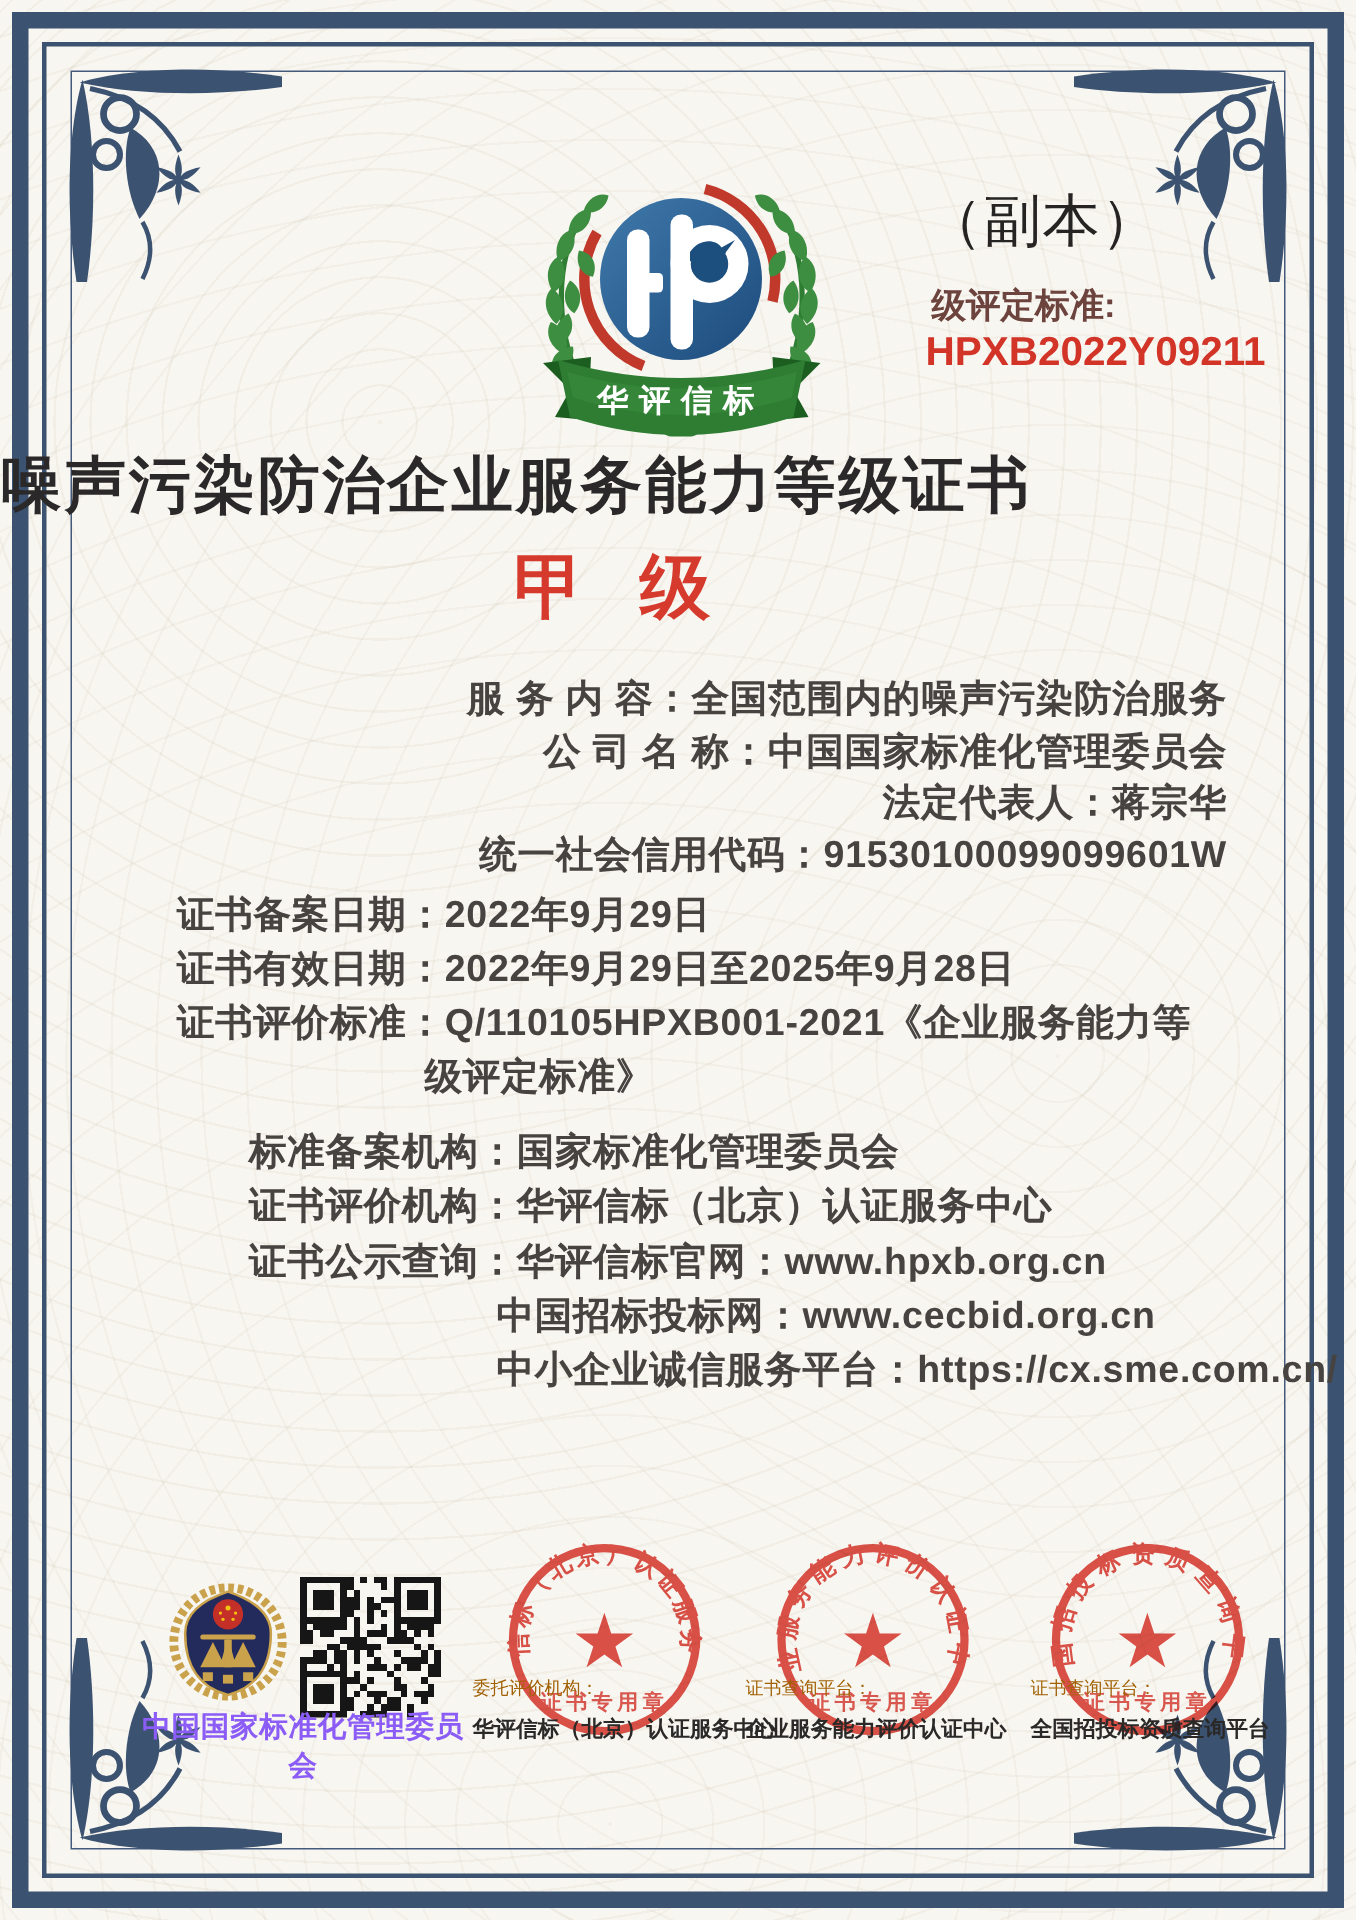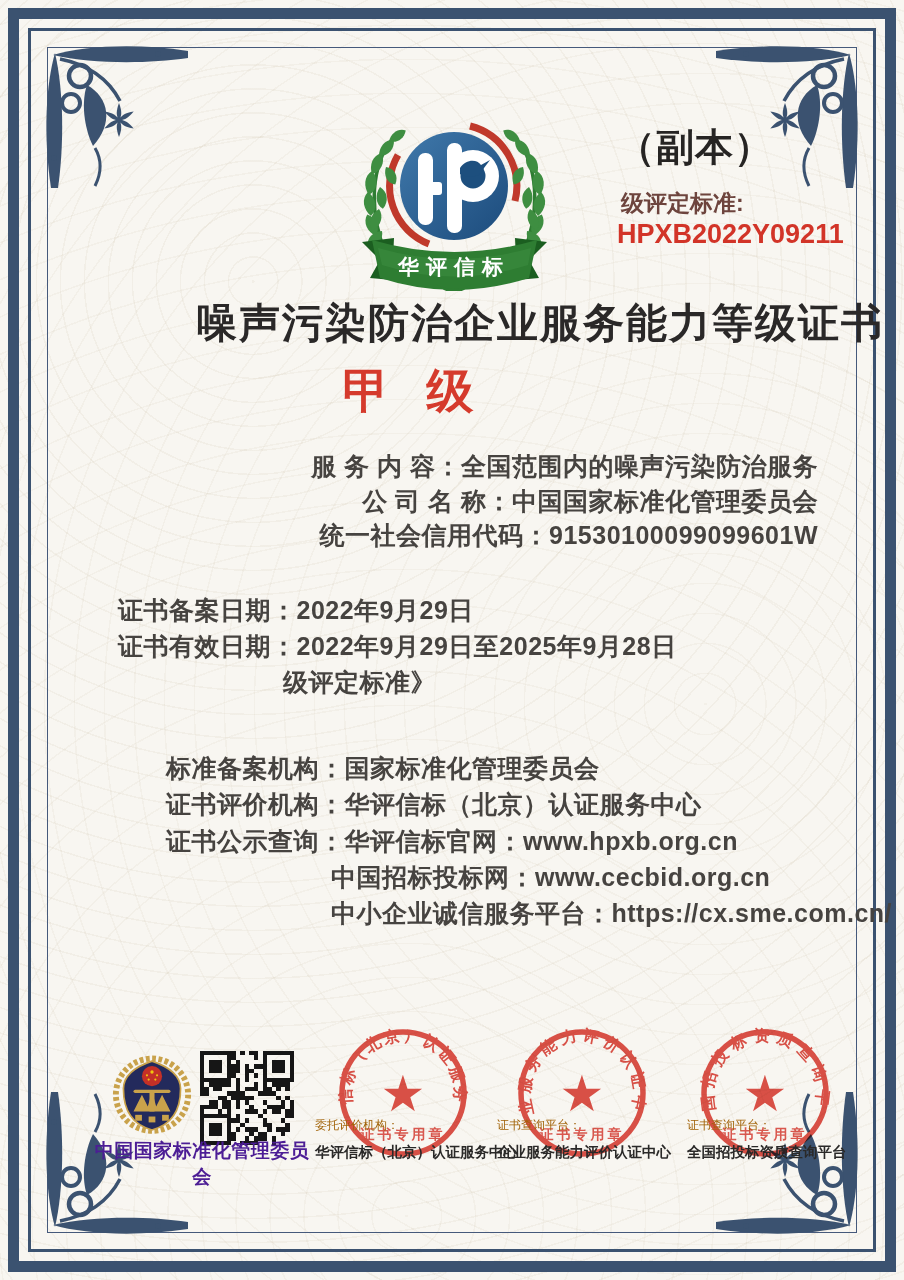--- a/index.html
+++ b/index.html
@@ -21,39 +21,39 @@
   .frame-outer { position:absolute; inset:8px;  border:11px solid #3b5270; pointer-events:none; }
   .frame-mid   { position:absolute; inset:28px; border:3px solid #3b5270;  pointer-events:none; }
   .frame-inner { position:absolute; inset:47px; border:1.6px solid #45597b; pointer-events:none; }
   .corner { position:absolute; width:150px; height:150px; color:#3b5270; }
   .corner.tl { left:40px;  top:40px; }
   .corner.tr { right:40px; top:40px;    transform:scaleX(-1); }
   .corner.bl { left:40px;  bottom:40px; transform:scaleY(-1); }
   .corner.br { right:40px; bottom:40px; transform:scale(-1,-1); }
   
   .logo { position:absolute; left:352px; top:96px; width:205px; height:195px; }
-  .copy-label   { position:absolute; left:617px; top:122px; font-size:38px; font-weight:700; color:#262423; letter-spacing:1px; }
+  .copy-label   { position:absolute; left:617px; top:122px; font-size:38px; font-weight:400; color:#262423; letter-spacing:1px; }
   .certno-label { position:absolute; left:621px; top:188px; font-size:23px; font-weight:700; color:#6d443d; }
   .certno-value { position:absolute; left:617px; top:219px; font-size:27px; font-weight:700; color:#d23428; }
-  .title { position:absolute; left:0; top:296px; width:884px; text-align:right;
+  .title { position:absolute; left:0; top:296px; width:884px; text-align:left;
            font-size:41px; font-weight:900; color:#2a2828; letter-spacing:2px; }
   .grade { position:absolute; left:0; top:360px; width:816px; text-align:center;
            font-size:47px; font-weight:900; color:#d53a2c; letter-spacing:12px; text-indent:12px; }
   
   .block { position:absolute; left:118px; width:700px; color:#464340; font-weight:700; }
   .block .row { font-size:25px; line-height:34.5px; letter-spacing:.5px; white-space:nowrap; }
   .b1 { top:449px;text-align:right; }
   .b2 { top:592px; }  .b2 .row { line-height:36px; }
   .b3 { top:750px;margin-left:48px; }  .b3 .row { line-height:36.3px; }
   .row.indent { padding-left:165px; }
   
   .emblem { position:absolute; left:110px; top:1050px; width:84px; height:86px; }
   .qr { position:absolute; left:200px; top:1051px; width:94px; height:94px; }
   .committee { position:absolute; left:88px; top:1138px; width:228px; text-align:center;
-               font-size:19px; font-weight:700; color:#4c1d95; letter-spacing:.5px; }
+               font-size:19px; font-weight:700; color:#8b5cf6; letter-spacing:.5px; }
   .seal { position:absolute; width:140px; height:140px; opacity:.85; mix-blend-mode:multiply; }
   .seal.s0 { left:333px; top:1023px; }
   .seal.s1 { left:512px; top:1023px; }
   .seal.s2 { left:695px; top:1023px; }
   .seal text { font-weight:700; }
   .seal .ring-text { font-size:16px; fill:#d9342a; }
   .seal.s0 .ring-text { letter-spacing:2.5px; }
   .seal.s1 .ring-text { letter-spacing:4.5px; }
   .seal.s2 .ring-text { letter-spacing:6px; }
   .seal .star { font-size:50px; fill:#d9342a; }
@@ -174,26 +174,28 @@
   <div class="copy-label">（副本）</div>
   <div class="certno-label">级评定标准:</div>
   <div class="certno-value">HPXB2022Y09211</div>
 
   <div class="title">噪声污染防治企业服务能力等级证书</div>
   <div class="grade">甲 级</div>
 
   <div class="block b1">
     <div class="row">服 务 内 容：全国范围内的噪声污染防治服务</div>
     <div class="row">公 司 名 称：中国国家标准化管理委员会</div>
+    <div class="row">法定代表人：蒋宗华</div>
     <div class="row">统一社会信用代码：91530100099099601W</div>
   </div>
 
   <div class="block b2">
     <div class="row">证书备案日期：2022年9月29日</div>
     <div class="row">证书有效日期：2022年9月29日至2025年9月28日</div>
+    <div class="row">证书评价标准：Q/110105HPXB001-2021《企业服务能力等</div>
     <div class="row indent">级评定标准》</div>
   </div>
 
   <div class="block b3">
     <div class="row">标准备案机构：国家标准化管理委员会</div>
     <div class="row">证书评价机构：华评信标（北京）认证服务中心</div>
     <div class="row">证书公示查询：华评信标官网：www.hpxb.org.cn</div>
     <div class="row indent">中国招标投标网：www.cecbid.org.cn</div>
     <div class="row indent">中小企业诚信服务平台：https://cx.sme.com.cn/</div>
   </div>

